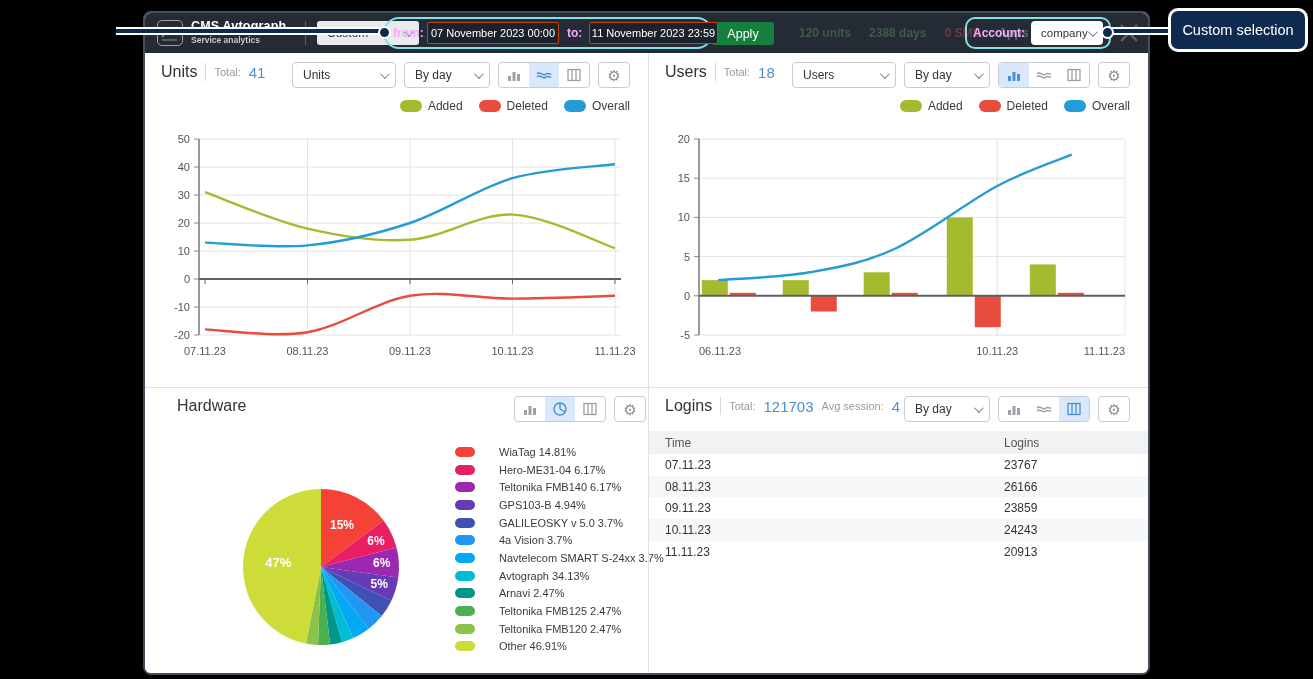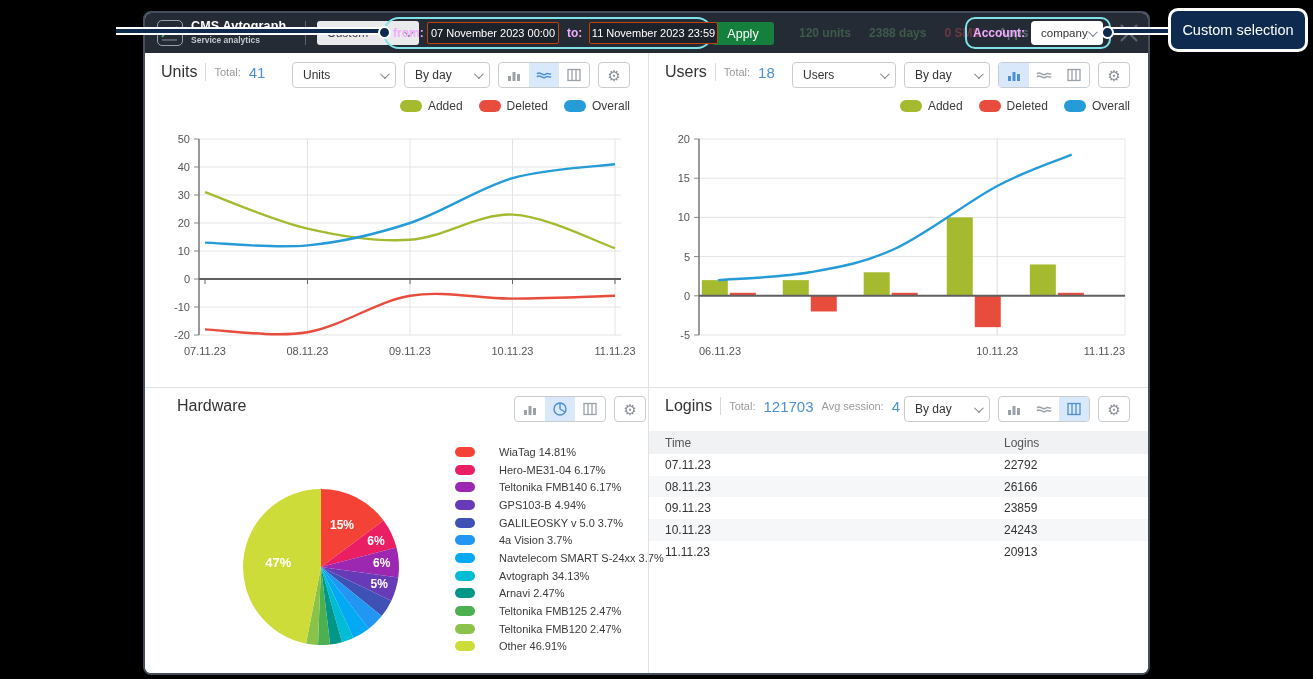--- a/index.html
+++ b/index.html
@@ -499,21 +499,21 @@
           <span class="gear-glyph">⚙</span>
         </div>
       </div>
       <div class="ltable" id="logins-table">
           <div class="lrow head">
             <span class="lc1">Time</span>
             <span class="lc2">Logins</span>
           </div>
           <div class="lrow">
             <span class="lc1">07.11.23</span>
-            <span class="lc2">22792</span>
+            <span class="lc2">23767</span>
           </div>
           <div class="lrow alt">
             <span class="lc1">08.11.23</span>
             <span class="lc2">26166</span>
           </div>
           <div class="lrow">
             <span class="lc1">09.11.23</span>
             <span class="lc2">23859</span>
           </div>
           <div class="lrow alt">

